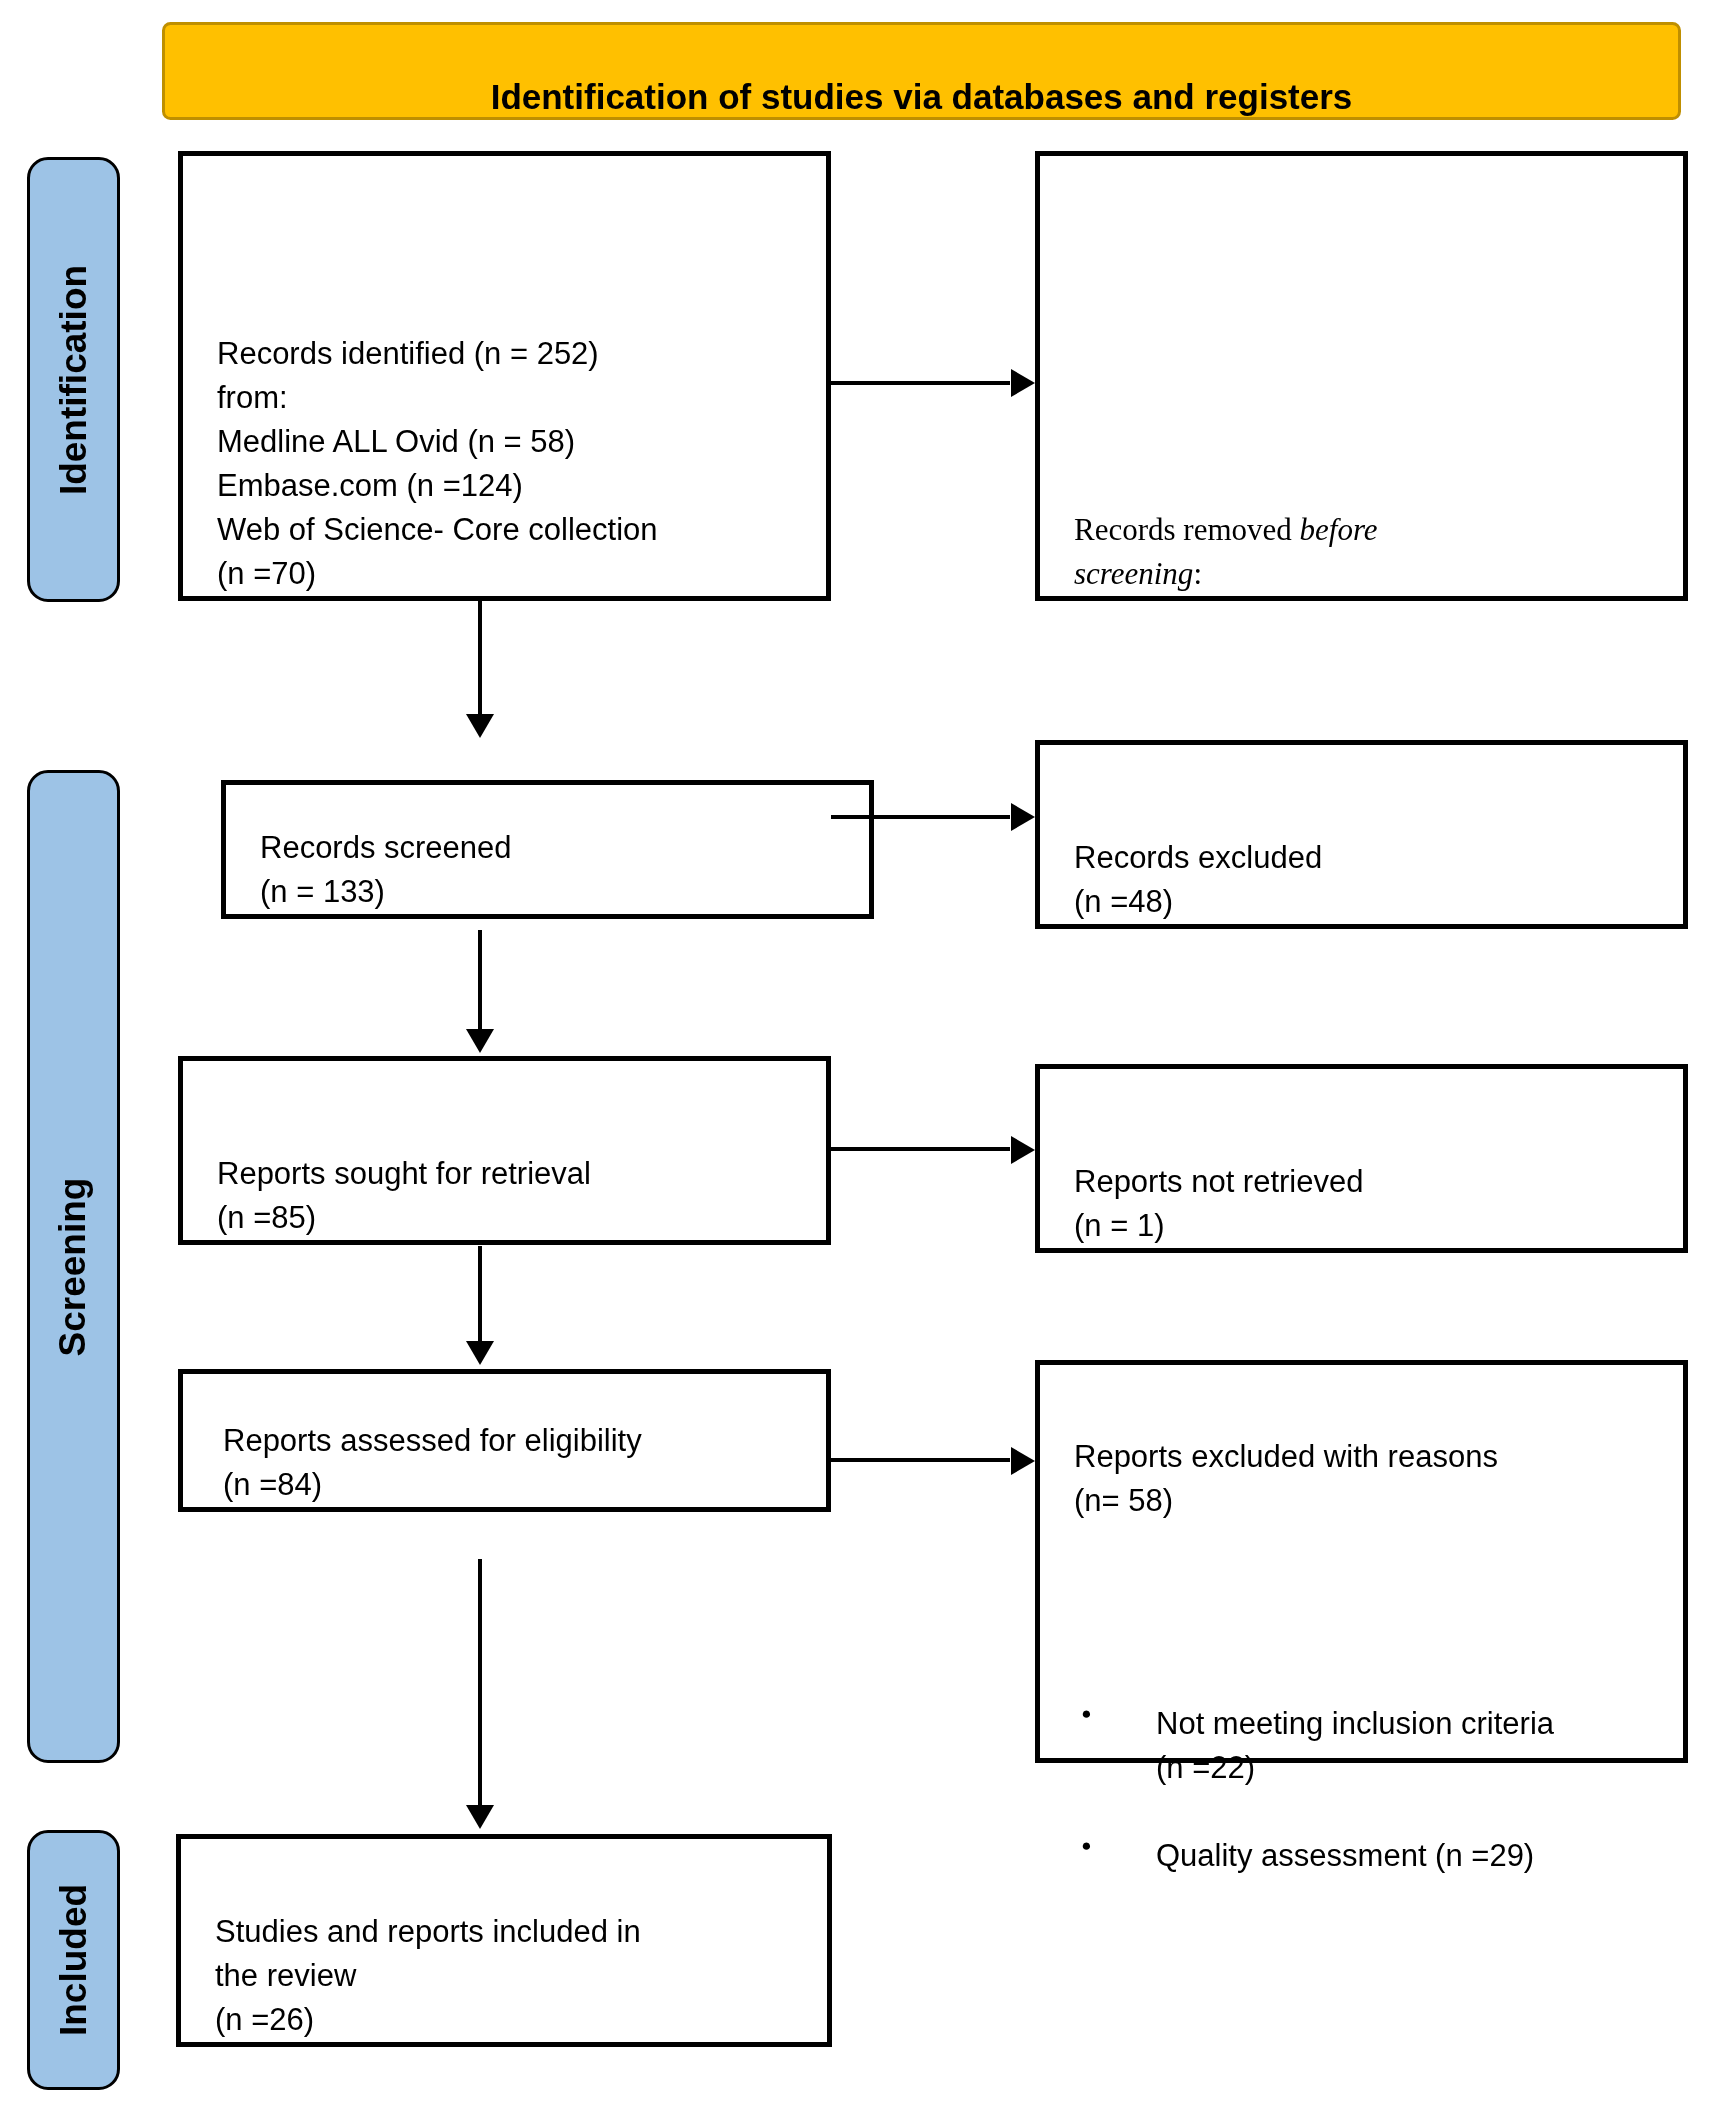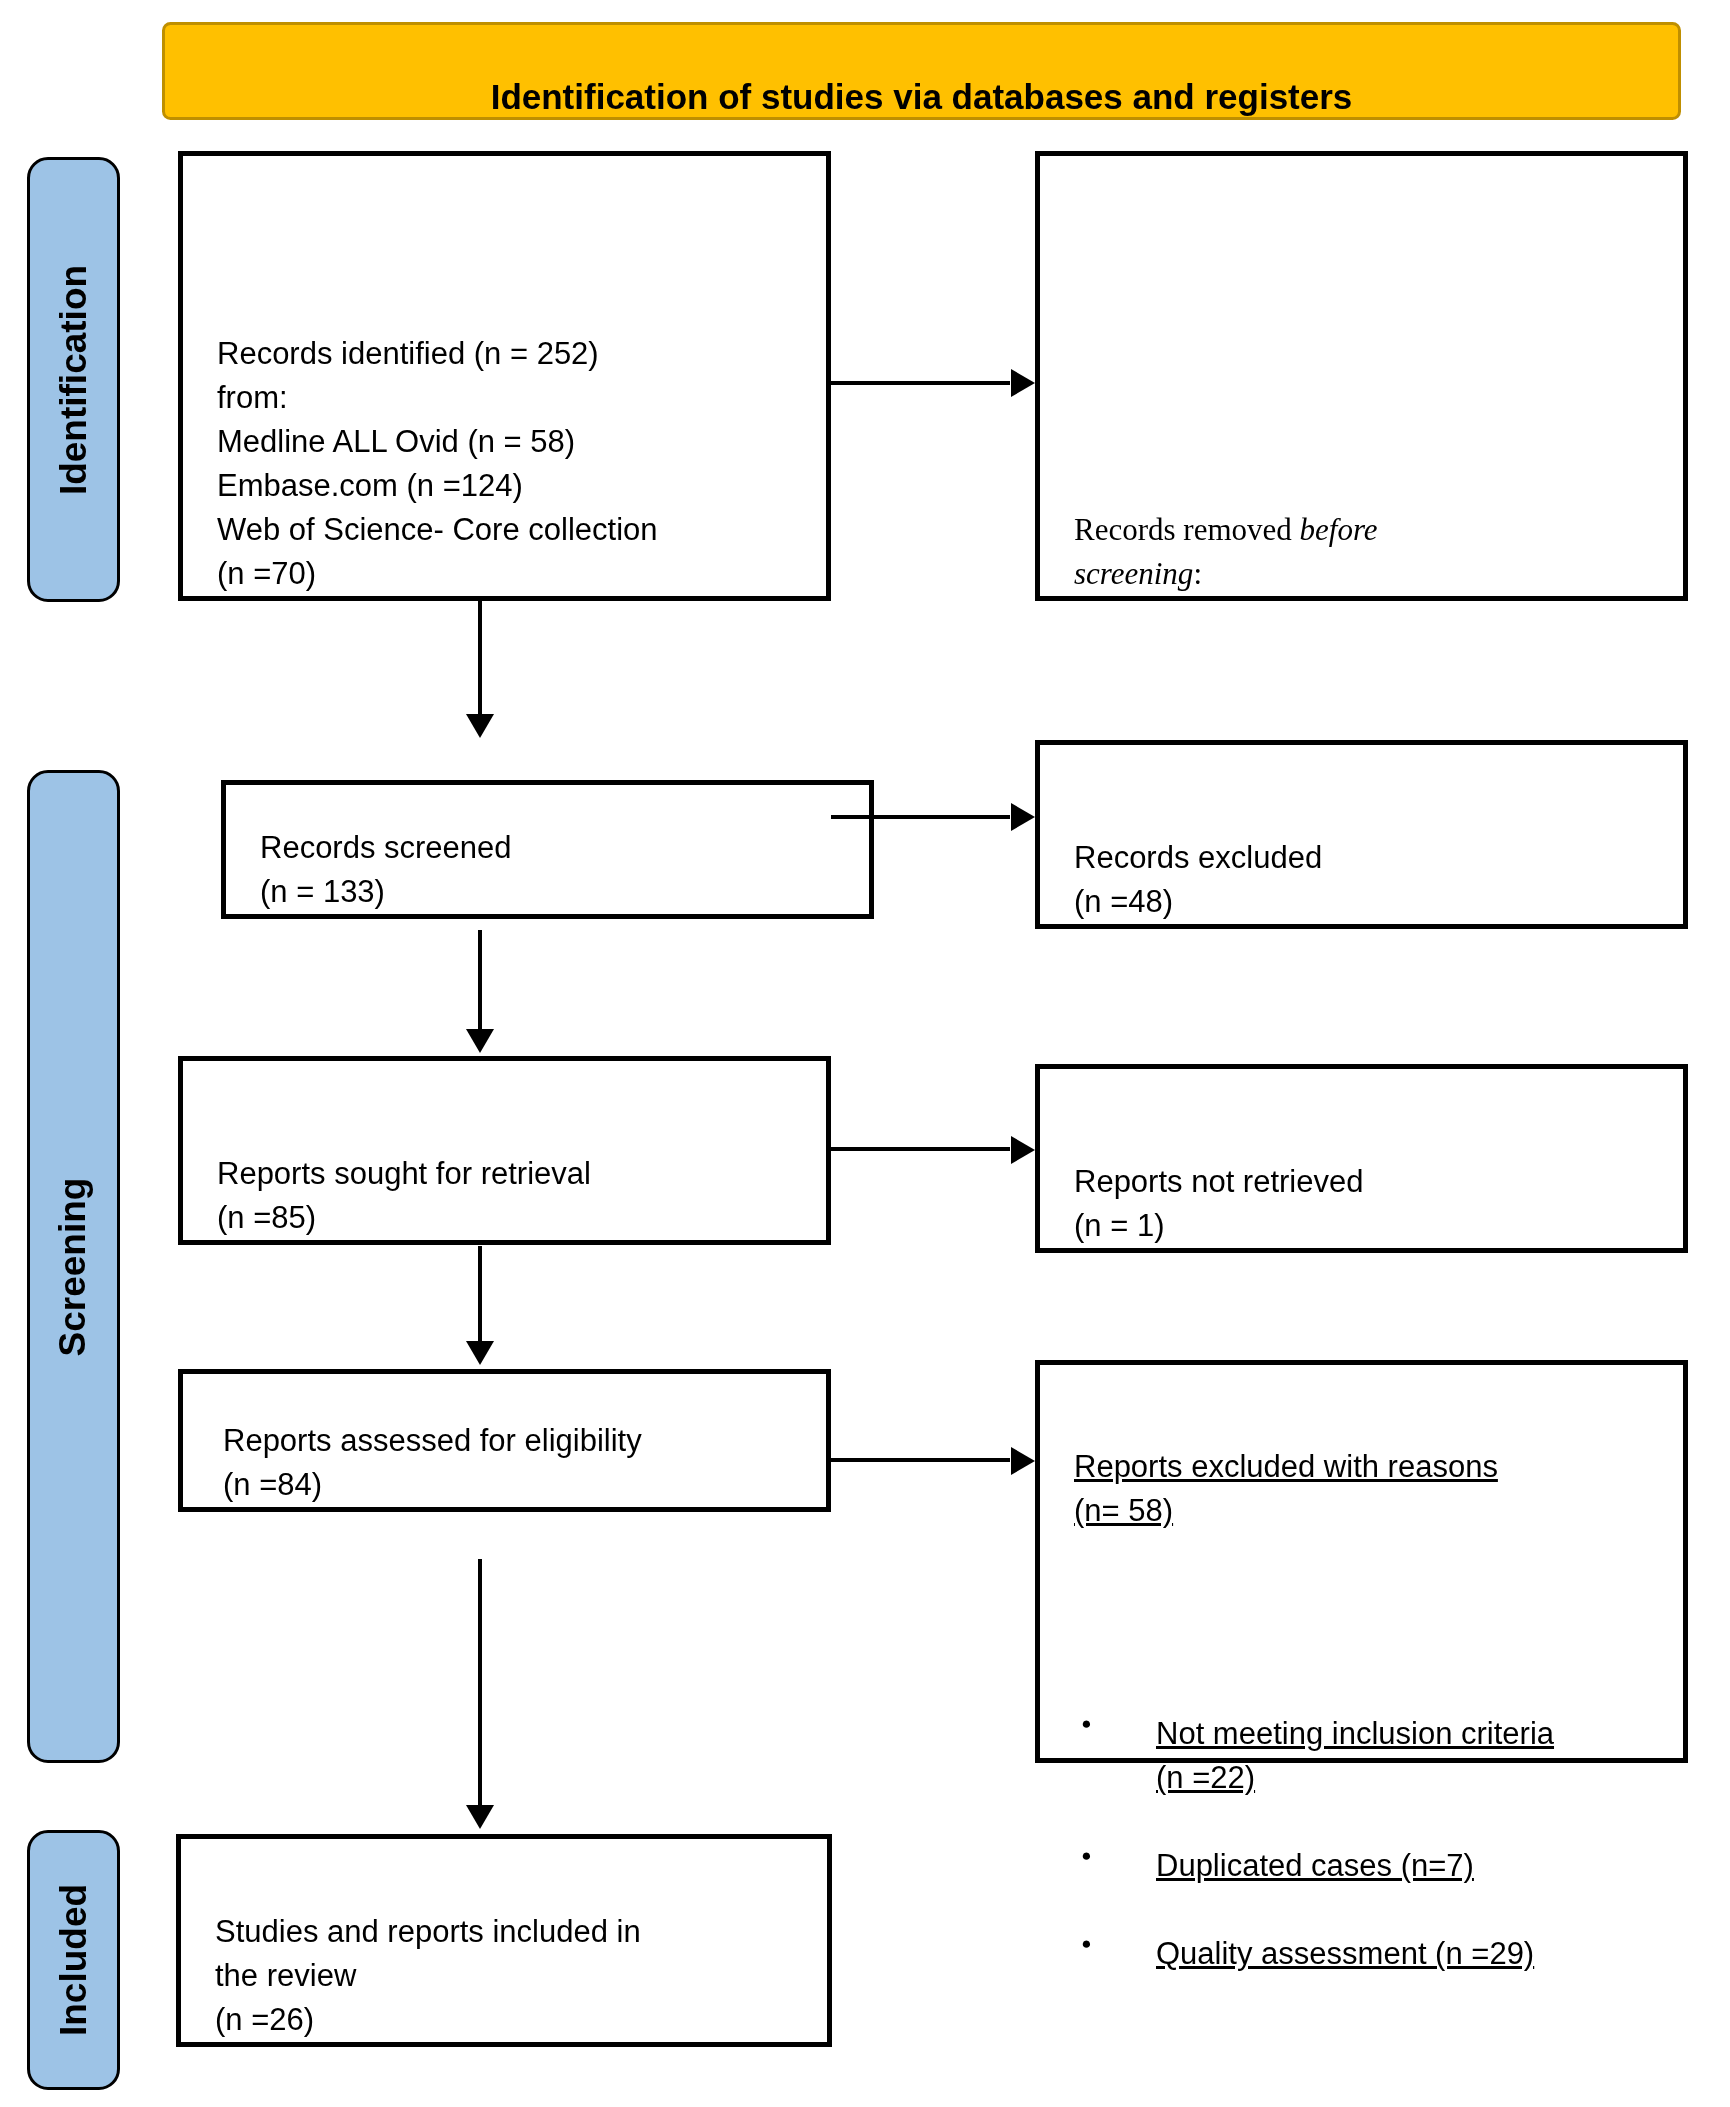--- a/index.html
+++ b/index.html
@@ -55,21 +55,21 @@
   .box--col2 { left: 1035px; width: 653px; }
   .box--b1 { top: 151px;  height: 450px; }
   .box--b2 { top: 780px; height: 139px; margin-left: 43px; }
   .box--b3 { top: 1056px; height: 189px; }
   .box--b4 { top: 1369px; height: 143px; padding-left: 6px; }
   .box--b5 { top: 1834px; height: 213px; left: 176px; width: 656px; }
   .box--r1 { top: 151px;  height: 450px; font-family: Liberation Serif, serif; }
   .box--r2 { top: 740px; height: 189px; }
   .box--r3 { top: 1064px; height: 189px; }
   .box--r4 { top: 1360px; height: 403px; align-items: flex-start; }
-  .box--r4 .box-text { padding-top: 36px; text-decoration: underline; }
+  .box--r4 .box-text { padding-top: 26px; }
 
   .reasons {
     list-style: none;
     margin: 91px 0 0 0; padding: 0;
   }
   .reasons li {
     position: relative;
     padding-left: 82px;
     white-space: pre-line;
   }
@@ -161,21 +161,20 @@
 (n = 1)</div>
 </div>
 
 <div class="abs box box--col2 box--r4">
   <div class="box-text">
     <div>Reports excluded with reasons
 (n= 58)</div>
     <ul class="reasons">
       <li>Not meeting inclusion criteria
 (n =22)</li>
-      <li>Duplicated cases (n=7)</li>
       <li>Quality assessment (n =29)</li>
     </ul>
   </div>
 </div>
 
 <div class="abs hline" style="top:381px"></div>
 <div class="abs head-right" style="top:369px"></div>
 
 <div class="abs hline" style="top:815px"></div>
 <div class="abs head-right" style="top:803px"></div>

